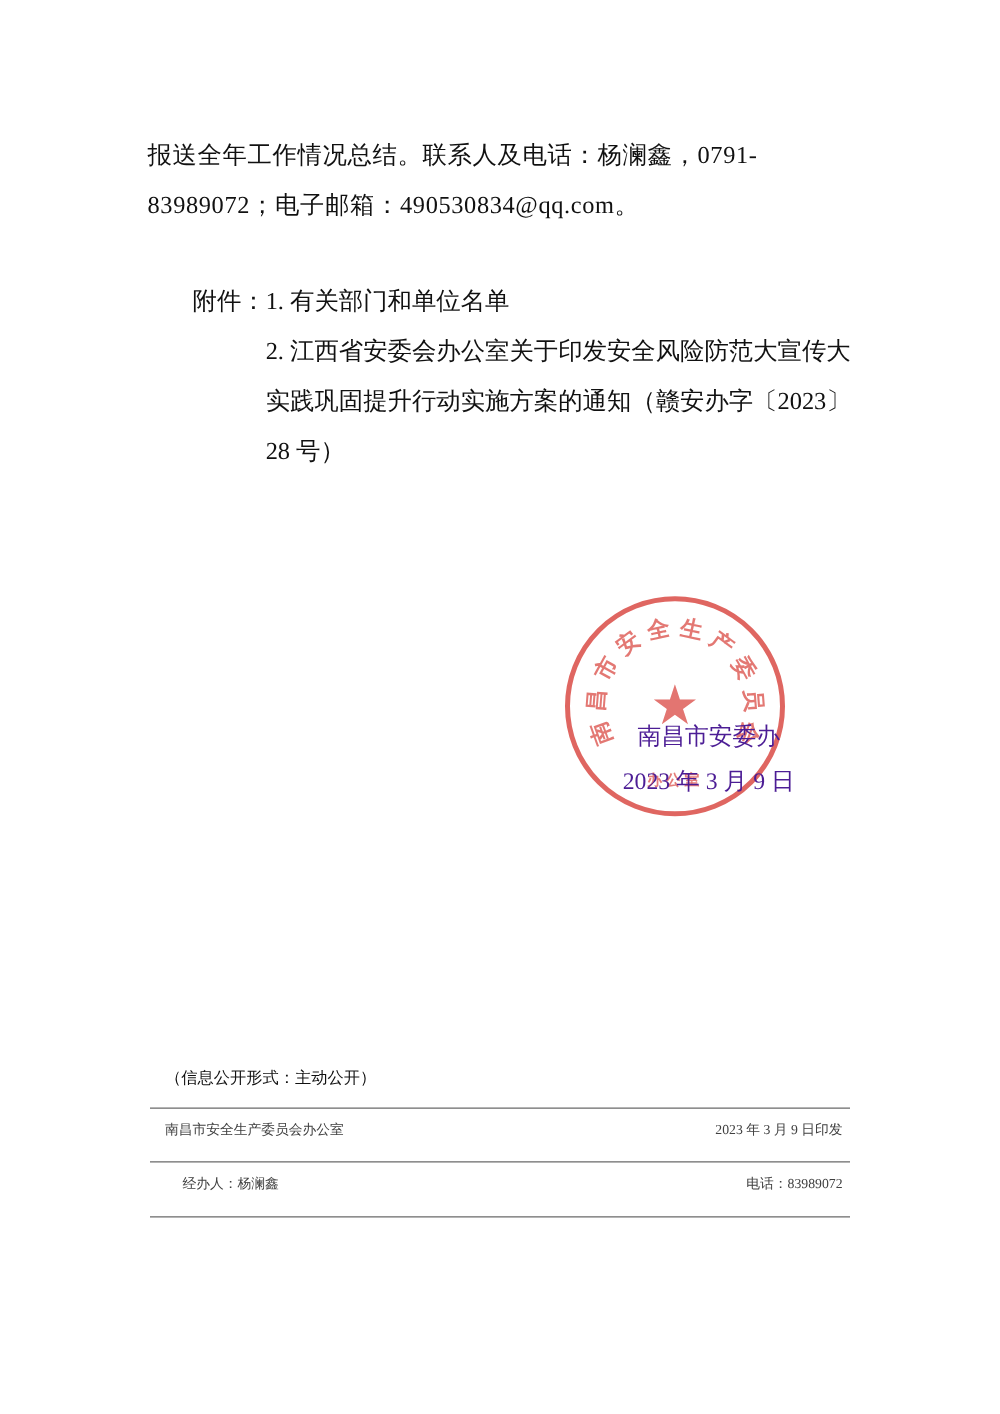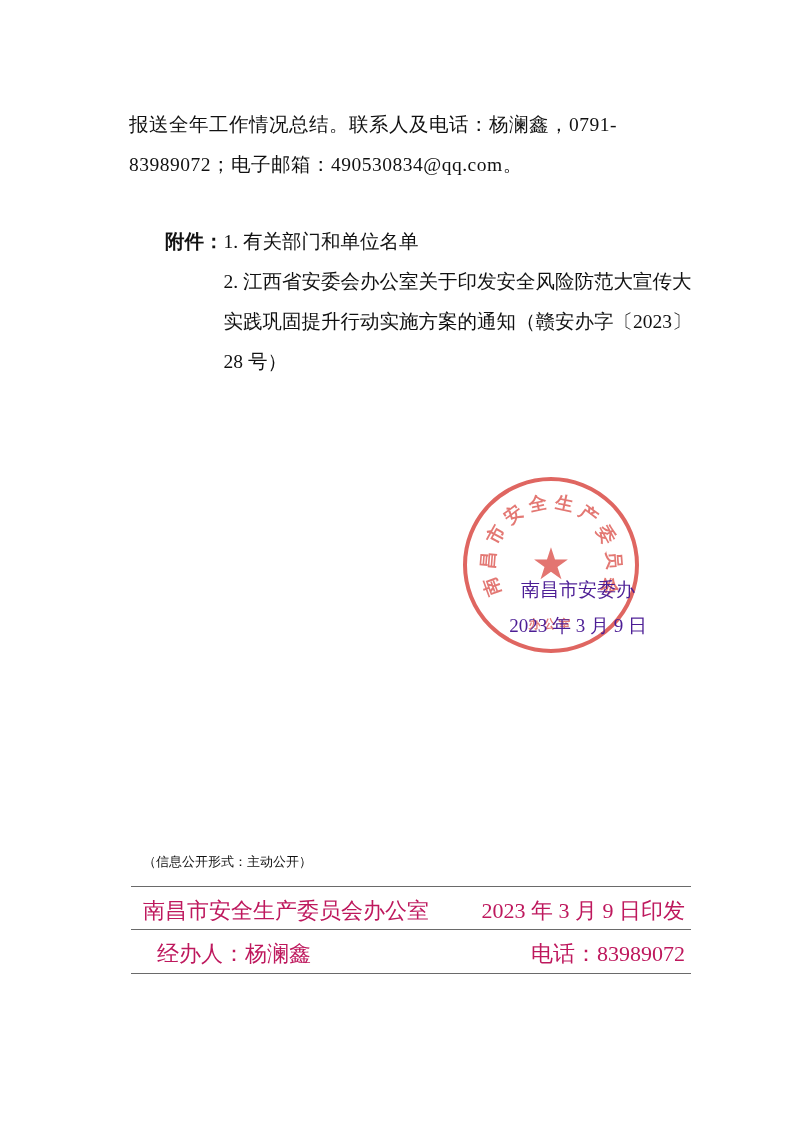--- a/index.html
+++ b/index.html
@@ -10,21 +10,21 @@
   body {
     width: 800px;
     height: 1131px;
     position: relative;
     font-family: "Liberation Serif", serif;
     color: #1a1a1a;
     overflow: hidden;
   }
   .page {
     position: absolute;
-    left: 11px; top: 0;
+    left: 0; top: 0;
     width: 696px;
     height: 1131px;
     background: #fff;
   }
   .body-text {
     position: absolute;
     left: 118px;
     top: 105px;
     width: 570px;
     font-size: 19.5px;
@@ -44,21 +44,20 @@
     line-height: 40px;
     color: #111;
   }
   .attach-row {
     display: flex;
     align-items: flex-start;
   }
   .attach-label {
     white-space: nowrap;
     padding-left: 36px;
-    font-weight: bold;
   }
   .attach-items {
     flex: 1;
   }
   .attach-items div {
     white-space: nowrap;
   }
   .attach-items .wrap {
     white-space: normal;
   }
@@ -146,22 +145,22 @@
     background: #6a6a6a;
   }
   .rule.r1 { top: 886px; }
   .rule.r2 { top: 929px; }
   .rule.r3 { top: 973px; }
 
   .footer-row {
     position: absolute;
     left: 132px;
     width: 548px;
-    font-size: 22px;
-    color: #be185d;
+    font-size: 11px;
+    color: #404040;
     display: flex;
     justify-content: space-between;
   }
   .footer-row.f1 { top: 896px; }
   .footer-row.f2 { top: 939px; }
   .footer-left { white-space: nowrap; }
   .footer-right { white-space: nowrap; padding-right: 6px; }
   .f2 .footer-left { padding-left: 14px; }
   .f2 .footer-right { padding-right: 6px; }
 </style>

